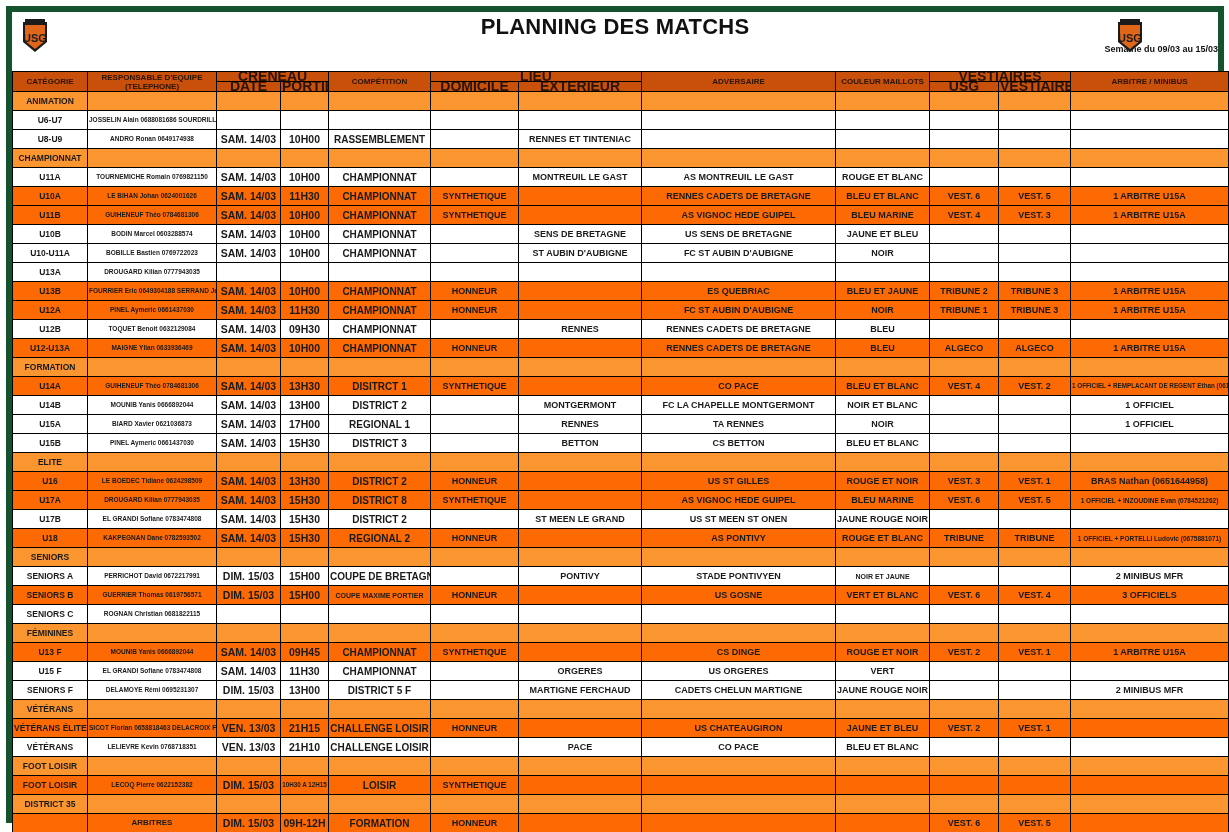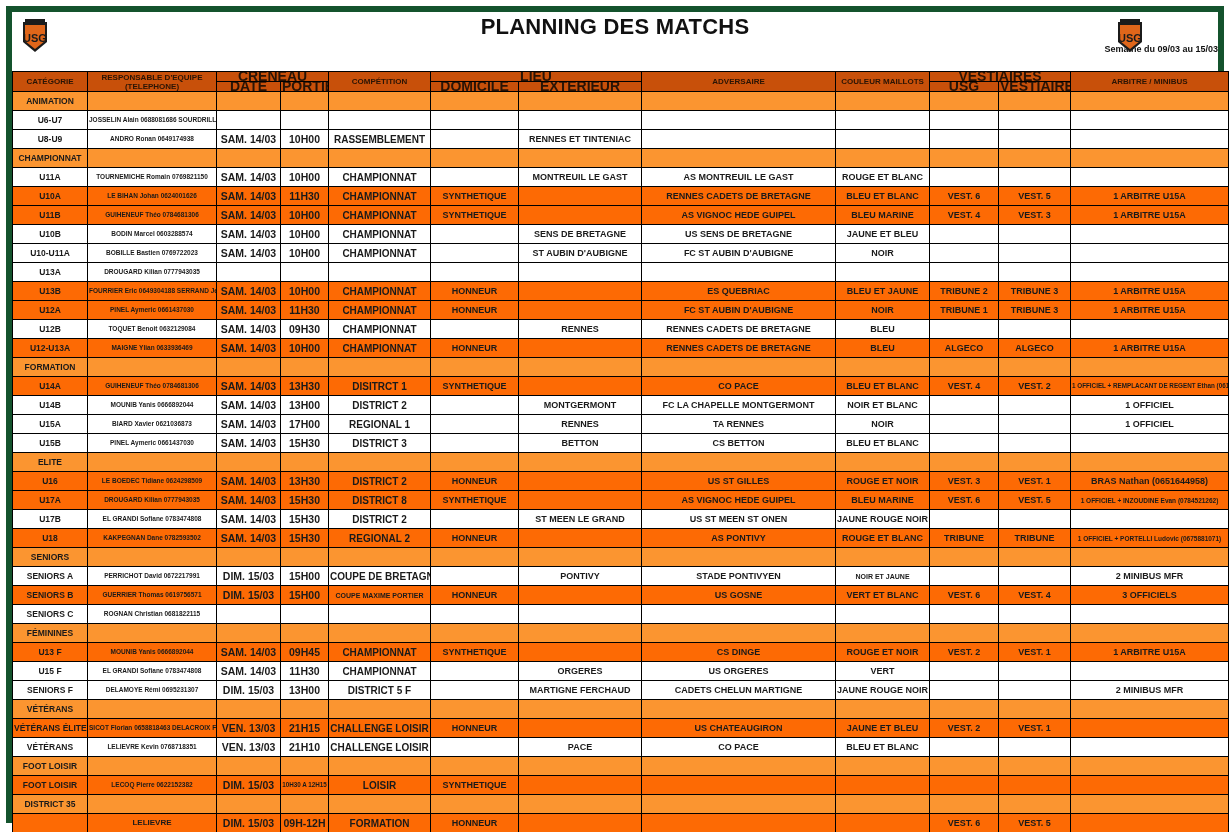--- a/index.html
+++ b/index.html
@@ -616,21 +616,21 @@
           <td></td>
           <td></td>
           <td></td>
           <td></td>
           <td></td>
           <td></td>
           <td></td>
         </tr>
         <tr class="orange">
           <td class="cat"></td>
-          <td class="resp mid">LELIEVRE</td>
+          <td class="resp mid">ARBITRES</td>
           <td class="date">DIM. 15/03</td>
           <td class="time">09H-12H</td>
           <td class="comp">FORMATION</td>
           <td>HONNEUR</td>
           <td></td>
           <td></td>
           <td></td>
           <td>VEST. 6</td>
           <td>VEST. 5</td>
           <td></td>

